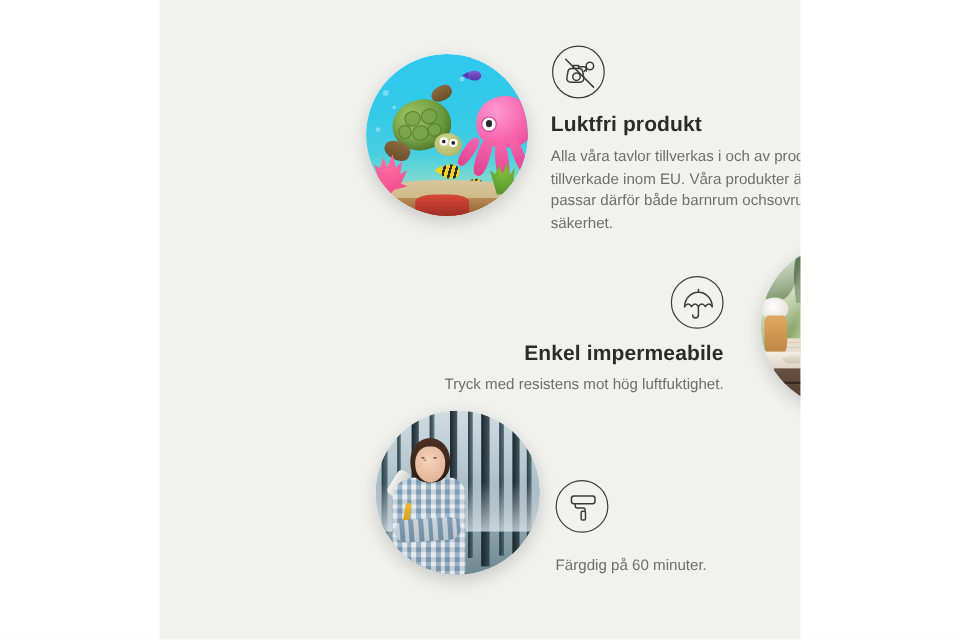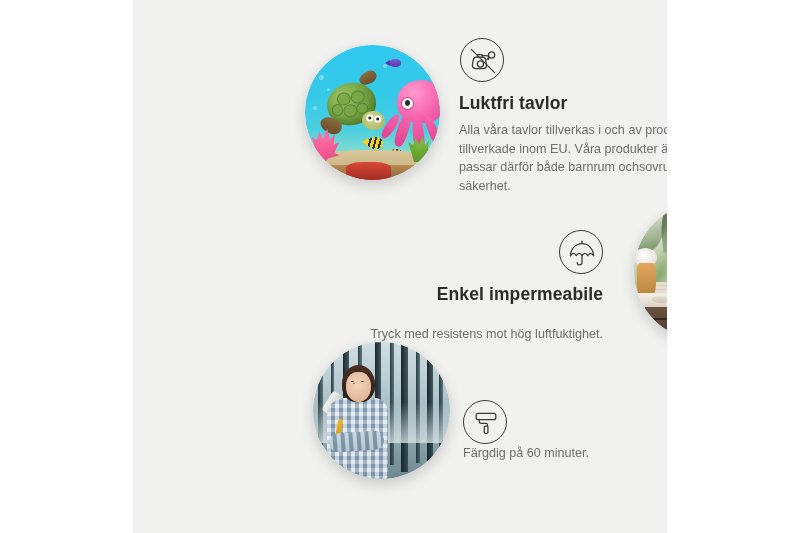--- a/index.html
+++ b/index.html
@@ -249,26 +249,26 @@
   
   #feature-odourless { left: 326px; top: 38px; width: 312px; }
   #feature-odourless .icon-circle { margin-left: 1px; }
   #feature-odourless .feat-title { margin-top: 11px; }
   #feature-odourless .feat-body { margin-top: 7px; }
 
   
   #feature-waterproof { left: 198px; top: 230px; width: 272px; text-align: right; }
   #feature-waterproof .icon-wrap { display:flex; justify-content:flex-end; }
   #feature-waterproof .feat-title { margin-top: 10px; }
-  #feature-waterproof .feat-body { margin-top: 20px; }
+  #feature-waterproof .feat-body { margin-top: 6px; }
 
   
   #feature-mounting { left: 330px; top: 400px; width: 280px; }
   #feature-mounting .feat-title { margin-top: 11px; }
-  #feature-mounting .feat-body { margin-top: 0; }
+  #feature-mounting .feat-body { margin-top: 18px; }
 </style>
 </head>
 <body>
 
 <div id="page">
   <div class="canvas">
 
     <div class="disc" id="disc-ocean">
       <div class="art">
         <div class="ocean-bg"></div>
@@ -376,21 +376,21 @@
             <path d="M14.5 29.5 c-1.9 0 -3.4 -1.6 -3.1 -3.5 l0.9 -5.3 c0.25 -1.5 1.55 -2.6 3.05 -2.6 h6.2 c1.5 0 2.8 1.1 3.05 2.6 l0.9 5.3 c0.3 1.9 -1.2 3.5 -3.1 3.5 z"></path>
             <path d="M16.6 18.1 v-2.6 h4.6 v2.6"></path>
             <path d="M21.2 16.6 h4.3 c1.15 0 2.05 0.9 2.05 2.05 v1.6"></path>
             <circle cx="30.6" cy="16.0" r="3.1"></circle>
             <path d="M27.6 18.7 l-1.9 1.9"></path>
             <path d="M16.3 24.9 a3.1 3.1 0 1 0 6.2 0 a3.1 3.1 0 1 0 -6.2 0"></path>
             <path d="M10.4 10.4 L33.6 33.6"></path>
           </svg>
         </div>
       </div>
-      <div class="feat-title">Luktfri tavlor</div>
+      <div class="feat-title">Luktfri produkt</div>
       <div class="feat-body">Alla våra tavlor tillverkas i och av produkter som är tillverkade inom EU. Våra produkter är luktfria och passar därför både barnrum ochsovrum. 100% säkerhet.</div>
     </div>
 
     <div class="feature" id="feature-waterproof">
       <div class="icon-wrap">
         <div class="icon-circle">
           <svg width="44" height="44" viewBox="0 0 44 44" fill="none" stroke="#3b3b3b" stroke-width="1.25" stroke-linecap="round" stroke-linejoin="round">
             <path d="M10.5 24.6 C10.5 17.9 15.7 12.6 22 12.6 C28.3 12.6 33.5 17.9 33.5 24.6"></path>
             <path d="M10.5 24.6 c1.9 -3.0 3.9 -3.0 5.8 0 c1.9 -3.0 3.9 -3.0 5.7 0 c1.9 -3.0 3.9 -3.0 5.8 0 c1.9 -3.0 3.9 -3.0 5.7 0"></path>
             <path d="M22 12.6 v-2.4"></path>

